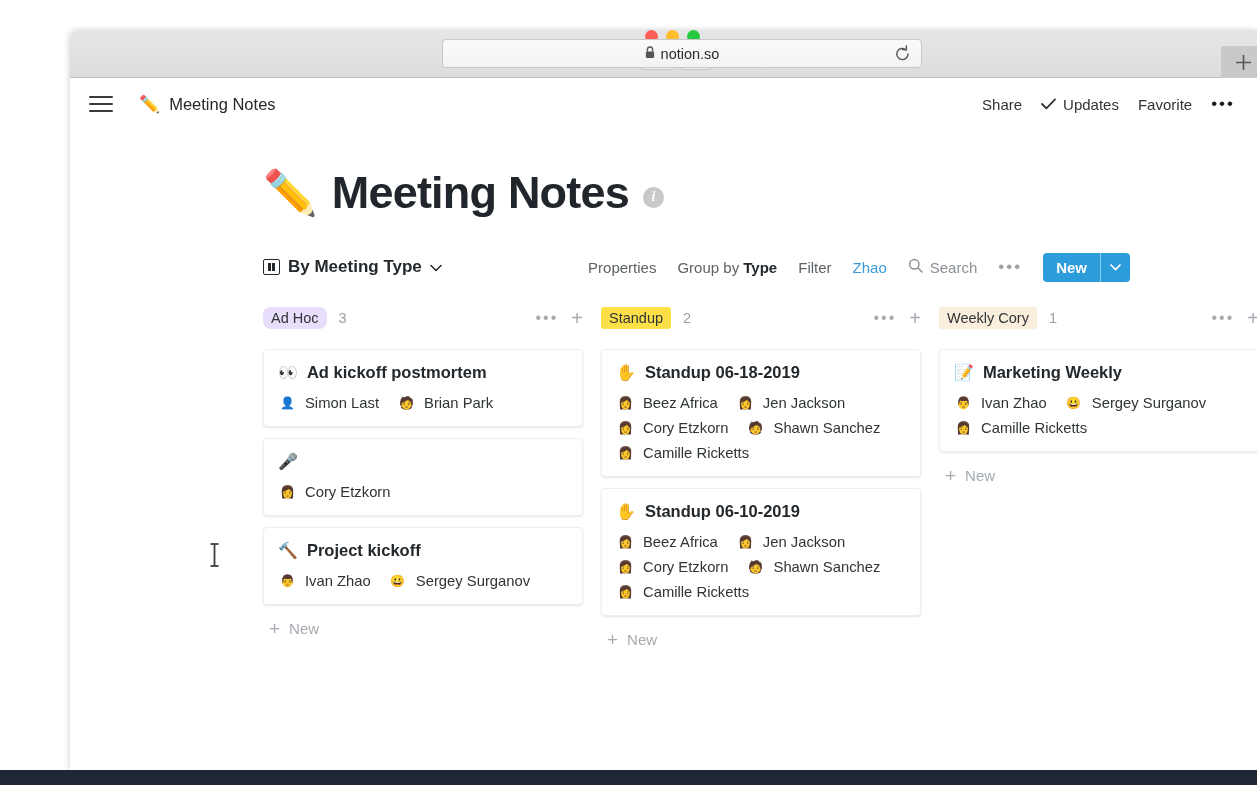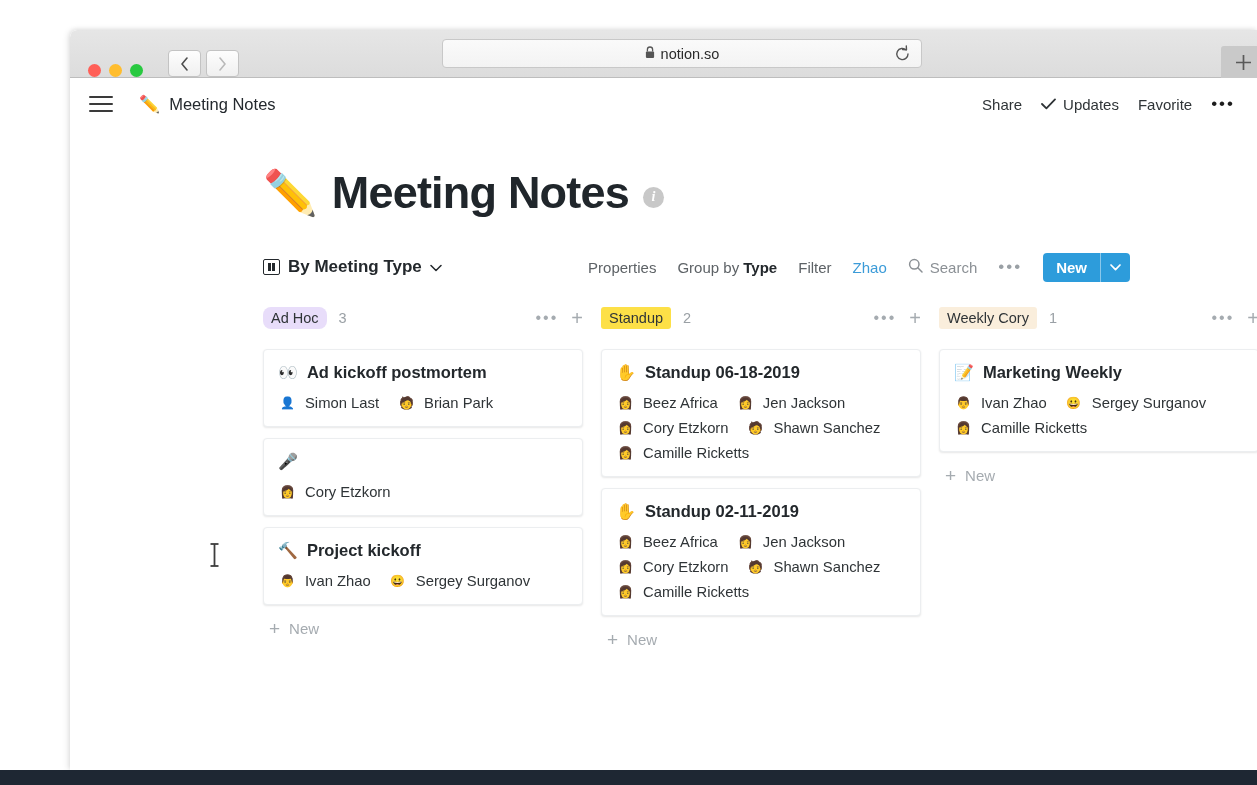--- a/index.html
+++ b/index.html
@@ -24,21 +24,21 @@
     overflow: hidden;
   }
 
   
   #titlebar {
     position: relative;
     height: 48px;
     background: linear-gradient(to bottom, #e6e6e6, #dcdcdc);
     border-bottom: 1px solid #bdbdbd;
     border-top-left-radius: 7px;
-    display: flex; align-items: flex-end;
+    display: flex; align-items: center; flex-direction: column;
   }
   .traffic { display: flex; gap: 8px; margin-left: 18px; }
   .dot { width: 13px; height: 13px; border-radius: 50%; }
   .dot.red { background: #ff5f57; }
   .dot.yellow { background: #ffbd2e; }
   .dot.green { background: #28c940; }
 
   .navbtns { display: flex; gap: 5px; margin-left: 25px; }
   .navbtn {
     width: 33px; height: 27px;
@@ -407,21 +407,21 @@
                   </span>
                   <span class="person">
                     <span class="avatar" style="background: rgb(255, 255, 255);">👩</span>
                     <span class="pname">Camille Ricketts</span>
                   </span>
                 </div>
               </div>
               <div class="card">
                 <div class="card-title">
                   <span class="ct-emoji">✋</span>
-                  <span class="ct-text">Standup 02-11-2019</span>
+                  <span class="ct-text">Standup 06-10-2019</span>
                 </div>
                 <div class="card-people">
                   <span class="person">
                     <span class="avatar" style="background: rgb(255, 255, 255);">👩</span>
                     <span class="pname">Beez Africa</span>
                   </span>
                   <span class="person">
                     <span class="avatar" style="background: rgb(255, 255, 255);">👩</span>
                     <span class="pname">Jen Jackson</span>
                   </span>

